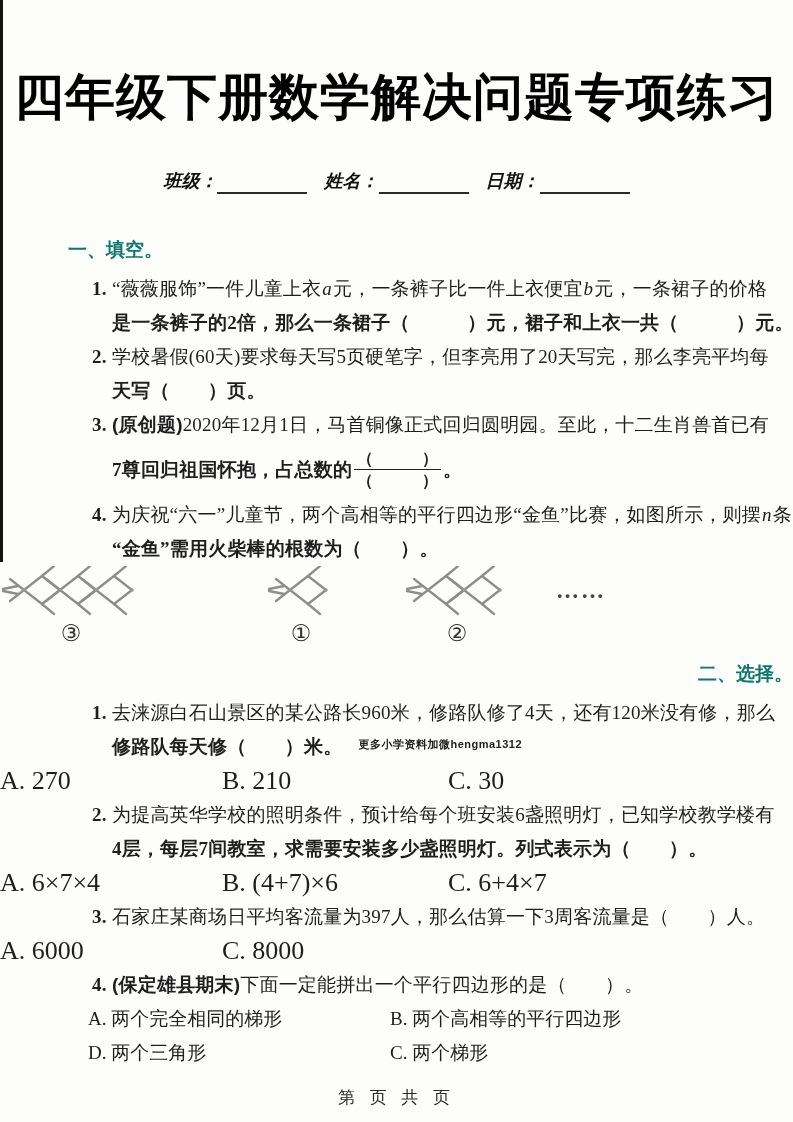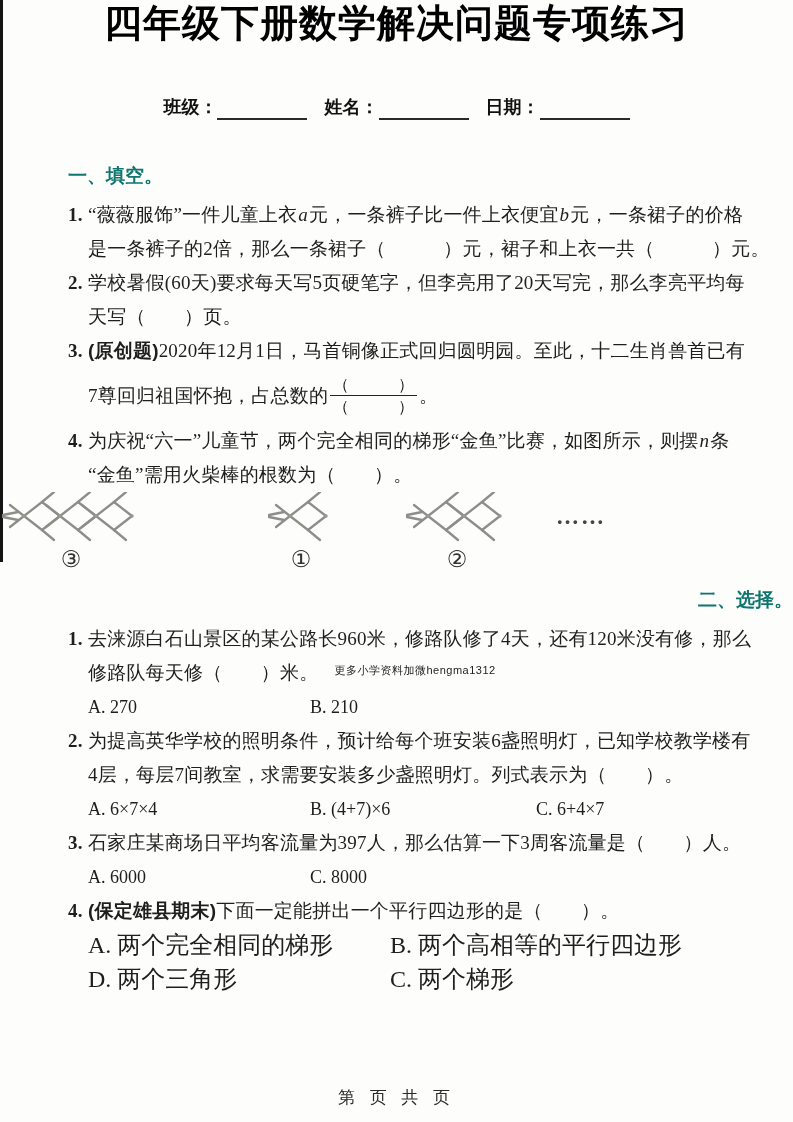--- a/index.html
+++ b/index.html
@@ -3,44 +3,44 @@
 <meta charset="utf-8">
 <style>
   html,body{margin:0;padding:0;background:#ffffff;}
   .sheet{
     position:relative;width:793px;height:1122px;margin:0 auto;
     background:#fdfdfc;overflow:hidden;
     font-family:"Liberation Serif",serif;color:#1e1e1e;
   }
   .edge-line{position:absolute;left:0;top:0;width:3px;height:562px;background:#141414;}
   .title{
-    text-align:center;
+    padding-top:74px;text-align:center;
     font-family:"Liberation Sans",sans-serif;font-weight:700;
-    font-size:38px;color:#000;letter-spacing:1px;line-height:46px;
+    font-size:50px;color:#000;letter-spacing:1px;line-height:46px;
   }
   .info-row{
     margin-top:48px;text-align:center;
     font-family:"Liberation Sans",sans-serif;font-weight:700;font-size:18px;color:#111;
     height:26px;line-height:26px;
   }
-  .info-field{margin:12px 6px;white-space:nowrap;}
+  .info-field{margin:12px 6px;white-space:nowrap;font-style:italic;}
   .blank{
     display:inline-block;width:90px;height:19px;
     border-bottom:2px solid #2a2a2a;vertical-align:bottom;
   }
   .h-sec{
     margin:44px 0 0 68px;
     font-family:"Liberation Sans",sans-serif;font-weight:600;
     font-size:19px;color:#0f766e;height:24px;line-height:24px;
   }
   .line{
-    margin-left:68px;font-size:19px;line-height:34px;height:34px;
+    margin-left:92px;font-size:19px;line-height:34px;height:34px;
     white-space:nowrap;letter-spacing:0.2px;
   }
-  .cont{padding-left:20px;}
+  .cont{padding-left:20px;font-weight:bold;}
   .mt10{margin-top:10px;}
   .qnum{font-weight:700;display:inline-block;width:20px;}
   .bhei{font-family:"Liberation Sans",sans-serif;font-weight:700;}
   .ivar{font-style:italic;font-family:"Liberation Serif",serif;padding:0 1px;}
   .frac-line{height:56px;line-height:56px;}
   .frac{
     display:inline-block;vertical-align:middle;text-align:center;
     font-size:16px;line-height:1.2;margin:0 2px;position:relative;top:-2px;
   }
   .frac-top{display:block;border-bottom:1.6px solid #222;padding:0 3px 1px;}
@@ -52,24 +52,24 @@
   .fig:nth-child(3){left:404px;}
   .figlabel{font-size:23px;color:#333;margin-top:0px;line-height:28px;}
   .fig-dots{
     position:absolute;left:556px;top:12px;font-size:23px;font-weight:700;
     color:#444;letter-spacing:2px;
   }
   .wm{
     font-family:"Liberation Sans",sans-serif;font-size:11px;color:#222;
     margin-left:16px;position:relative;top:-5px;letter-spacing:0.5px;
   }
-  .opts{margin-left:88px;display:grid;grid-template-columns:222px 226px 1fr;
-    font-size:18px;line-height:34px;height:34px;}
+  .opts{display:grid;grid-template-columns:222px 226px 1fr;
+    font-size:26px;line-height:34px;height:34px;}
   .opts2col{margin-left:88px;display:grid;grid-template-columns:302px 1fr;
-    font-size:24px;line-height:34px;height:34px;}
+    font-size:19px;line-height:34px;height:34px;}
   .footer{
     position:absolute;left:0;top:1086px;width:100%;text-align:center;
     font-size:17px;color:#2a2a2a;letter-spacing:5px;
     font-family:Liberation Sans, sans-serif;
   }
 </style>
 </head>
 <body>
 
 <div class="sheet">
@@ -96,21 +96,21 @@
   <div class="line cont"><span>天写（　　）页。</span></div>
 
   <div class="line">
     <span class="qnum">3.</span><span class="bhei">(原创题)</span><span>2020年12月1日，马首铜像正式回归圆明园。至此，十二生肖兽首已有</span>
   </div>
   <div class="line cont frac-line">
     <span>7尊回归祖国怀抱，占总数的</span><span class="frac"><span class="frac-top">（　　　）</span><span class="frac-bot">（　　　）</span></span><span>。</span>
   </div>
 
   <div class="line">
-    <span class="qnum">4.</span><span>为庆祝“六一”儿童节，两个完全相同的梯形“金鱼”比赛，如图所示，则摆</span><span class="ivar">n</span><span>条</span>
+    <span class="qnum">4.</span><span>为庆祝“六一”儿童节，两个高相等的平行四边形“金鱼”比赛，如图所示，则摆</span><span class="ivar">n</span><span>条</span>
   </div>
   <div class="line cont"><span>“金鱼”需用火柴棒的根数为（　　）。</span></div>
 
   <div class="figs" id="figs">
     <span class="fig-dots">……</span>
   <div class="fig"><svg width="70" height="50">
           <g fill="none" stroke="#8e8e88" stroke-width="2.3" stroke-linecap="round">
             <line x1="24" y1="24" x2="42" y2="10"></line>
             <line x1="42" y1="10" x2="60" y2="24"></line>
             <line x1="60" y1="24" x2="42" y2="38"></line>
@@ -196,20 +196,21 @@
 
   <div class="line mt10">
     <span class="qnum">1.</span><span>去涞源白石山景区的某公路长960米，修路队修了4天，还有120米没有修，那么</span>
   </div>
   <div class="line cont">
     <span>修路队每天修（　　）米。</span><span class="wm">更多小学资料加微hengma1312</span>
   </div>
   <div class="opts">
     <span>A. 270</span>
     <span>B. 210</span>
+    <span>C. 30</span>
   </div>
 
   <div class="line">
     <span class="qnum">2.</span><span>为提高英华学校的照明条件，预计给每个班安装6盏照明灯，已知学校教学楼有</span>
   </div>
   <div class="line cont"><span>4层，每层7间教室，求需要安装多少盏照明灯。列式表示为（　　）。</span></div>
   <div class="opts">
     <span>A. 6×7×4</span>
     <span>B. (4+7)×6</span>
     <span>C. 6+4×7</span>

